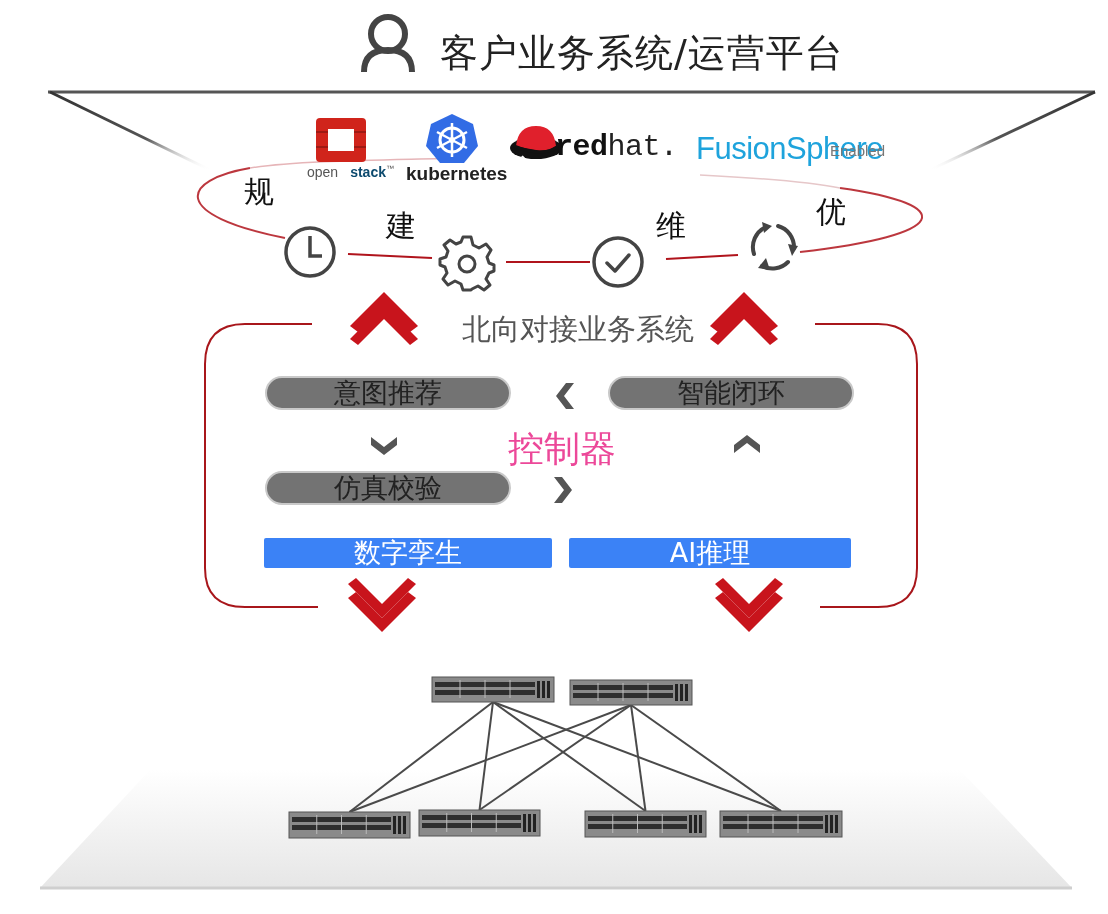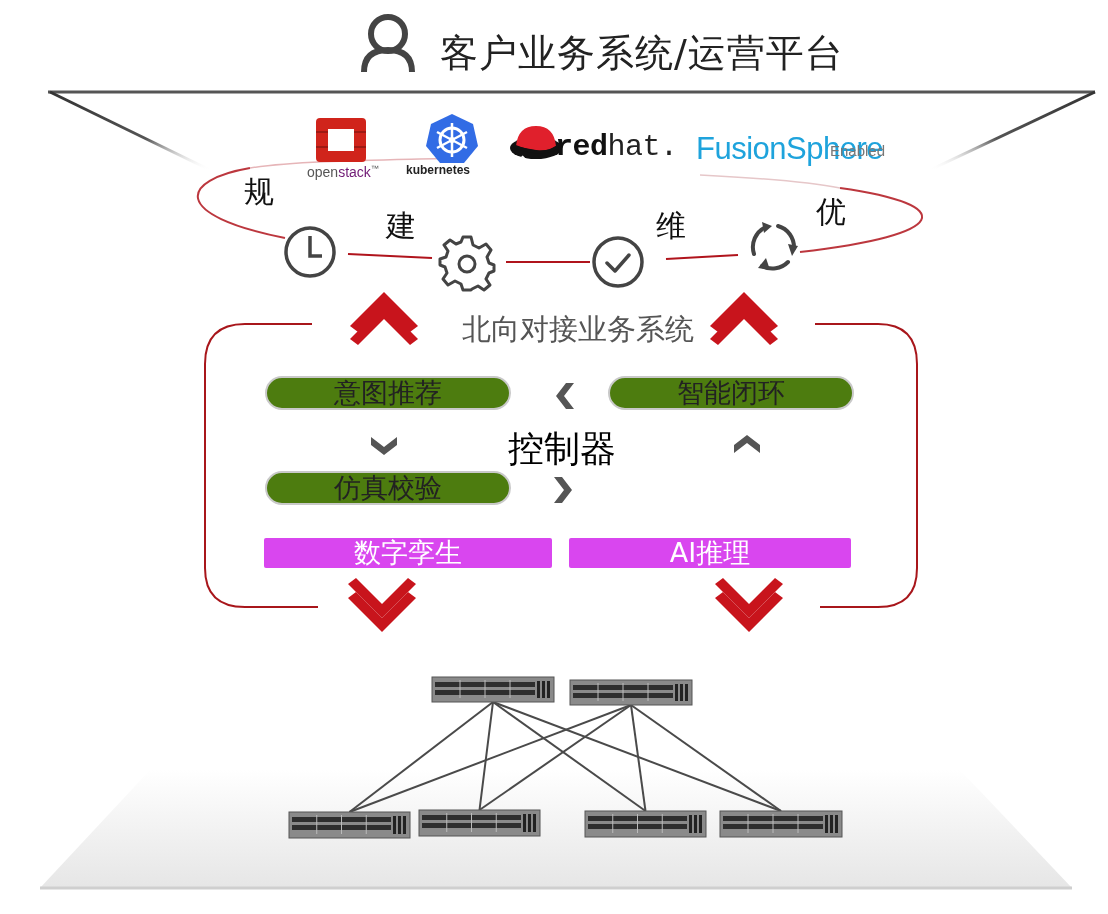--- a/index.html
+++ b/index.html
@@ -6,36 +6,36 @@
   body { width:1108px; height:914px; position:relative; overflow:hidden;
          font-family:"DejaVu Sans", "Liberation Sans", sans-serif; color:#1a1a1a; }
   .abs { position:absolute; }
   #stage { position:absolute; left:0; top:0; width:992px; height:914px; }
 
   .title { left:440px; top:28px; font-size:38px; color:#222; white-space:nowrap; letter-spacing:1px; }
   .user-icon { left:360px; top:12px; width:56px; height:62px; }
 
   .logo-text { white-space:nowrap; }
   .os-text { left:307px; top:164px; font-size:14px; color:#555; font-family:"Liberation Sans", sans-serif; }
-  .os-text b { color:#701a75; font-weight:normal; }
-  .k8s-text { left:406px; top:163px; font-size:12px; font-weight:bold; color:#222; font-family:"Liberation Sans", sans-serif; }
+  .os-text b { color:#0c4a6e; font-weight:bold;margin-left:12px; }
+  .k8s-text { left:406px; top:163px; font-size:19px; font-weight:bold; color:#222; font-family:"Liberation Sans", sans-serif; }
   .rh-text { left:555px; top:130px; font-size:30px; color:#111; font-family:Liberation Mono, monospace; letter-spacing:-0.5px; }
   .rh-text b { font-weight:bold; }
   .fs-text { left:696px; top:131px; font-size:31px; color:#1ea3dc; font-family:"Liberation Sans", sans-serif; letter-spacing:-0.5px; }
   .fs-enabled { left:822px; top:142px; font-size:15px; color:#777; font-family:"Liberation Sans", sans-serif;margin-left:8px; }
 
   .cycle-char { font-size:30px; color:#111; }
   .north-label { left:462px; top:310px; font-size:29px; color:#555; white-space:nowrap; }
 
-  .pill { position:absolute; height:34px; border-radius:17px; background:#4d7c0f;
+  .pill { position:absolute; height:34px; border-radius:17px; background:#737373;
           border:2px solid #c9c9c9; box-sizing:border-box; display:flex; align-items:center;
           justify-content:center; font-size:27px; color:#222; cursor:pointer; }
-  .dark-bar { position:absolute; height:30px; background:#d946ef; color:#fff; display:flex;
+  .dark-bar { position:absolute; height:30px; background:#3b82f6; color:#fff; display:flex;
               align-items:center; justify-content:center; font-size:27px; border-radius:2px; cursor:pointer; }
-  .controller { left:508px; top:425px; font-size:36px; color:#000000; white-space:nowrap; }
+  .controller { left:508px; top:425px; font-size:36px; color:#ec4899; white-space:nowrap; }
 </style>
 </head>
 <body>
 
 <div id="stage">
 
   <svg class="abs" width="1108" height="914" style="left:0;top:0">
     <defs>
       <linearGradient id="lgL" x1="0" y1="0" x2="1" y2="1">
         <stop offset="0" stop-color="#333"></stop>

